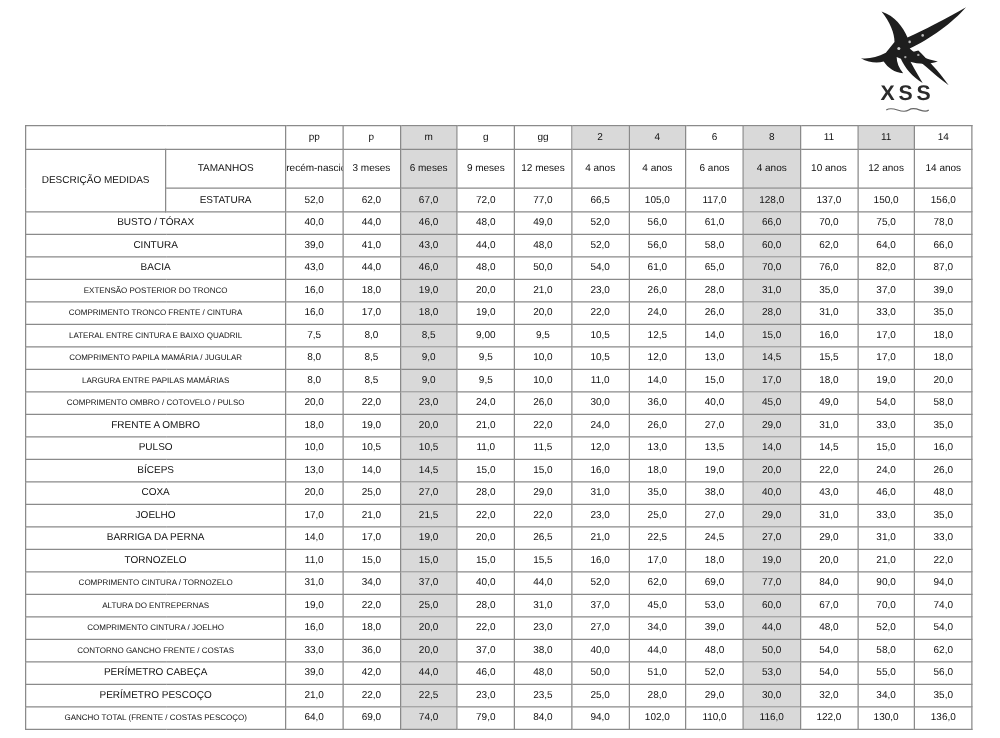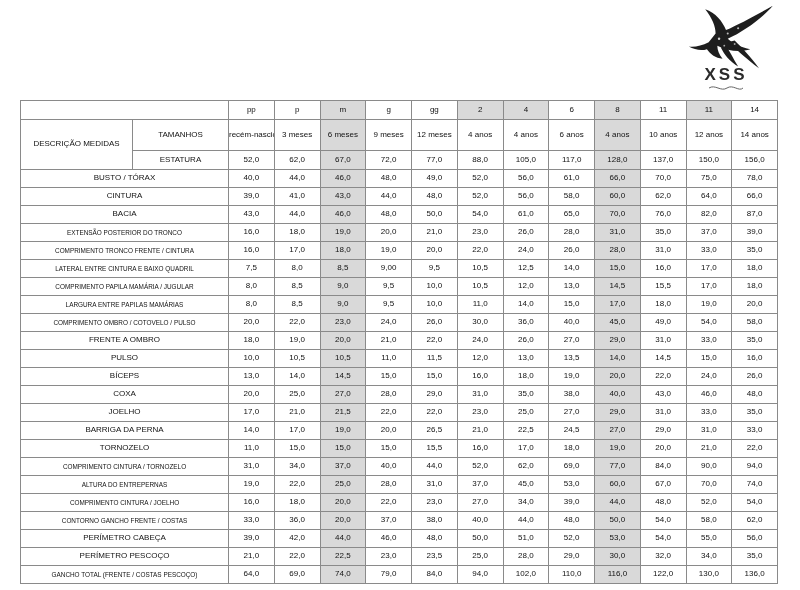--- a/index.html
+++ b/index.html
@@ -103,21 +103,21 @@
           <td class="tam">12 anos</td>
           <td class="tam">14 anos</td>
         </tr>
         <tr class="r-est">
           <td class="rowhead">ESTATURA</td>
           <td class="est">52,0</td>
           <td class="est">62,0</td>
           <td class="est shade">67,0</td>
           <td class="est">72,0</td>
           <td class="est">77,0</td>
-          <td class="est">88,0</td>
+          <td class="est">66,5</td>
           <td class="est">105,0</td>
           <td class="est">117,0</td>
           <td class="est shade">128,0</td>
           <td class="est">137,0</td>
           <td class="est">150,0</td>
           <td class="est">156,0</td>
         </tr>
         <tr>
           <td class="label" colspan="2">BUSTO / TÓRAX</td>
           <td class="val">40,0</td>

